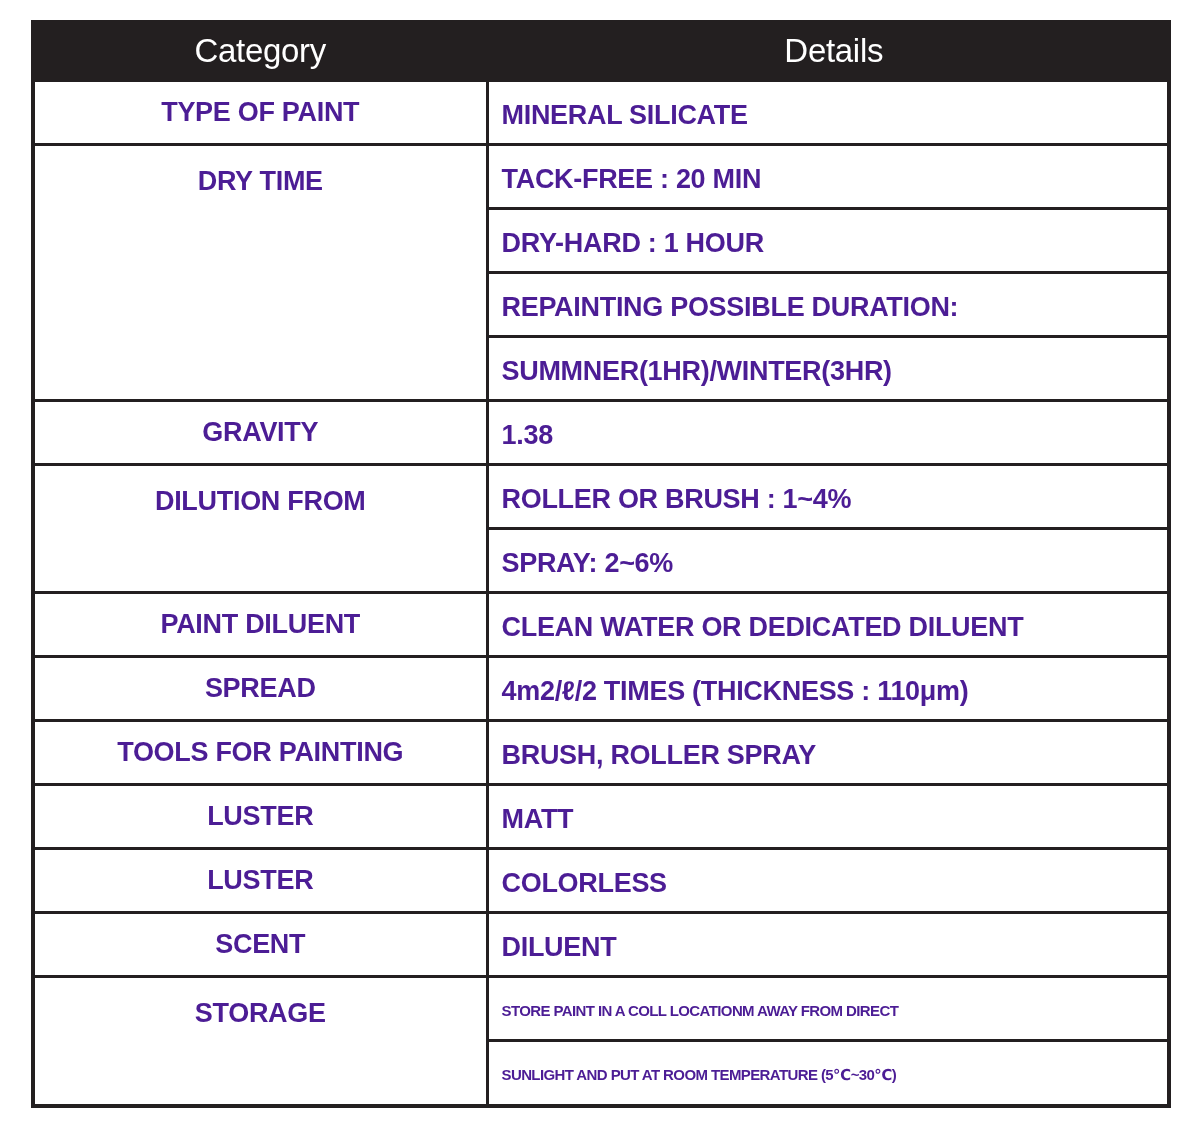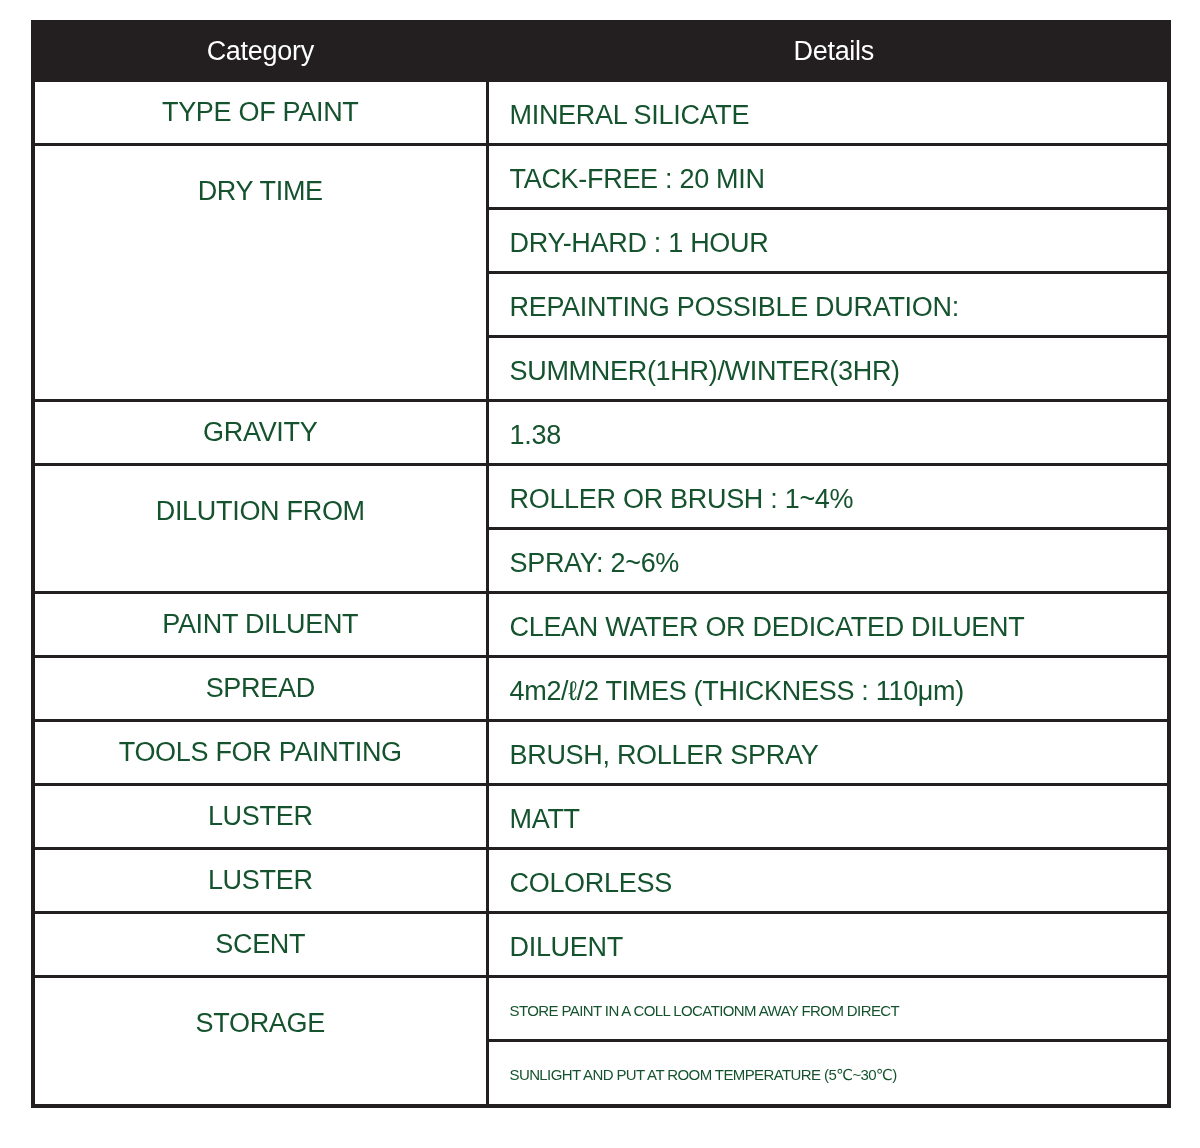--- a/index.html
+++ b/index.html
@@ -24,53 +24,54 @@
     width: 1136px;
     border-collapse: collapse;
     table-layout: fixed;
     border: 4px solid #231f20;
   }
   col.c-cat { width: 454px; }
   col.c-det { width: 682px; }
 
   th, td {
     border: 3px solid #231f20;
-    color: #14532d;
+    color: #4c1d95;
     letter-spacing: -0.3px;
     overflow: hidden;
     white-space: nowrap;
+    font-weight: bold;
   }
   thead tr { height: 58px; }
   tbody tr { height: 64px; }
   tbody tr.tall { height: 66px; }
 
   th {
     background: #231f20;
     color: #ffffff;
-    font-size: 27px;
+    font-size: 33px;
     font-weight: 400;
   }
   th.cat-h { text-align: center; }
   th.det-h { text-align: center; padding-left: 13px; }
 
   td.cat {
     text-align: center;
     vertical-align: middle;
     font-size: 27px;
     padding-top: 2px;
   }
   td.cat.merged {
     vertical-align: top;
-    padding-top: 30px;
+    padding-top: 20px;
   }
   td.det {
     text-align: left;
     vertical-align: middle;
     font-size: 27px;
-    padding-left: 21px;
+    padding-left: 13px;
     padding-top: 8px;
   }
   td.det.small {
     font-size: 15px;
     letter-spacing: -0.6px;
     padding-top: 6px;
   }
 </style>
 </head>
 <body>

